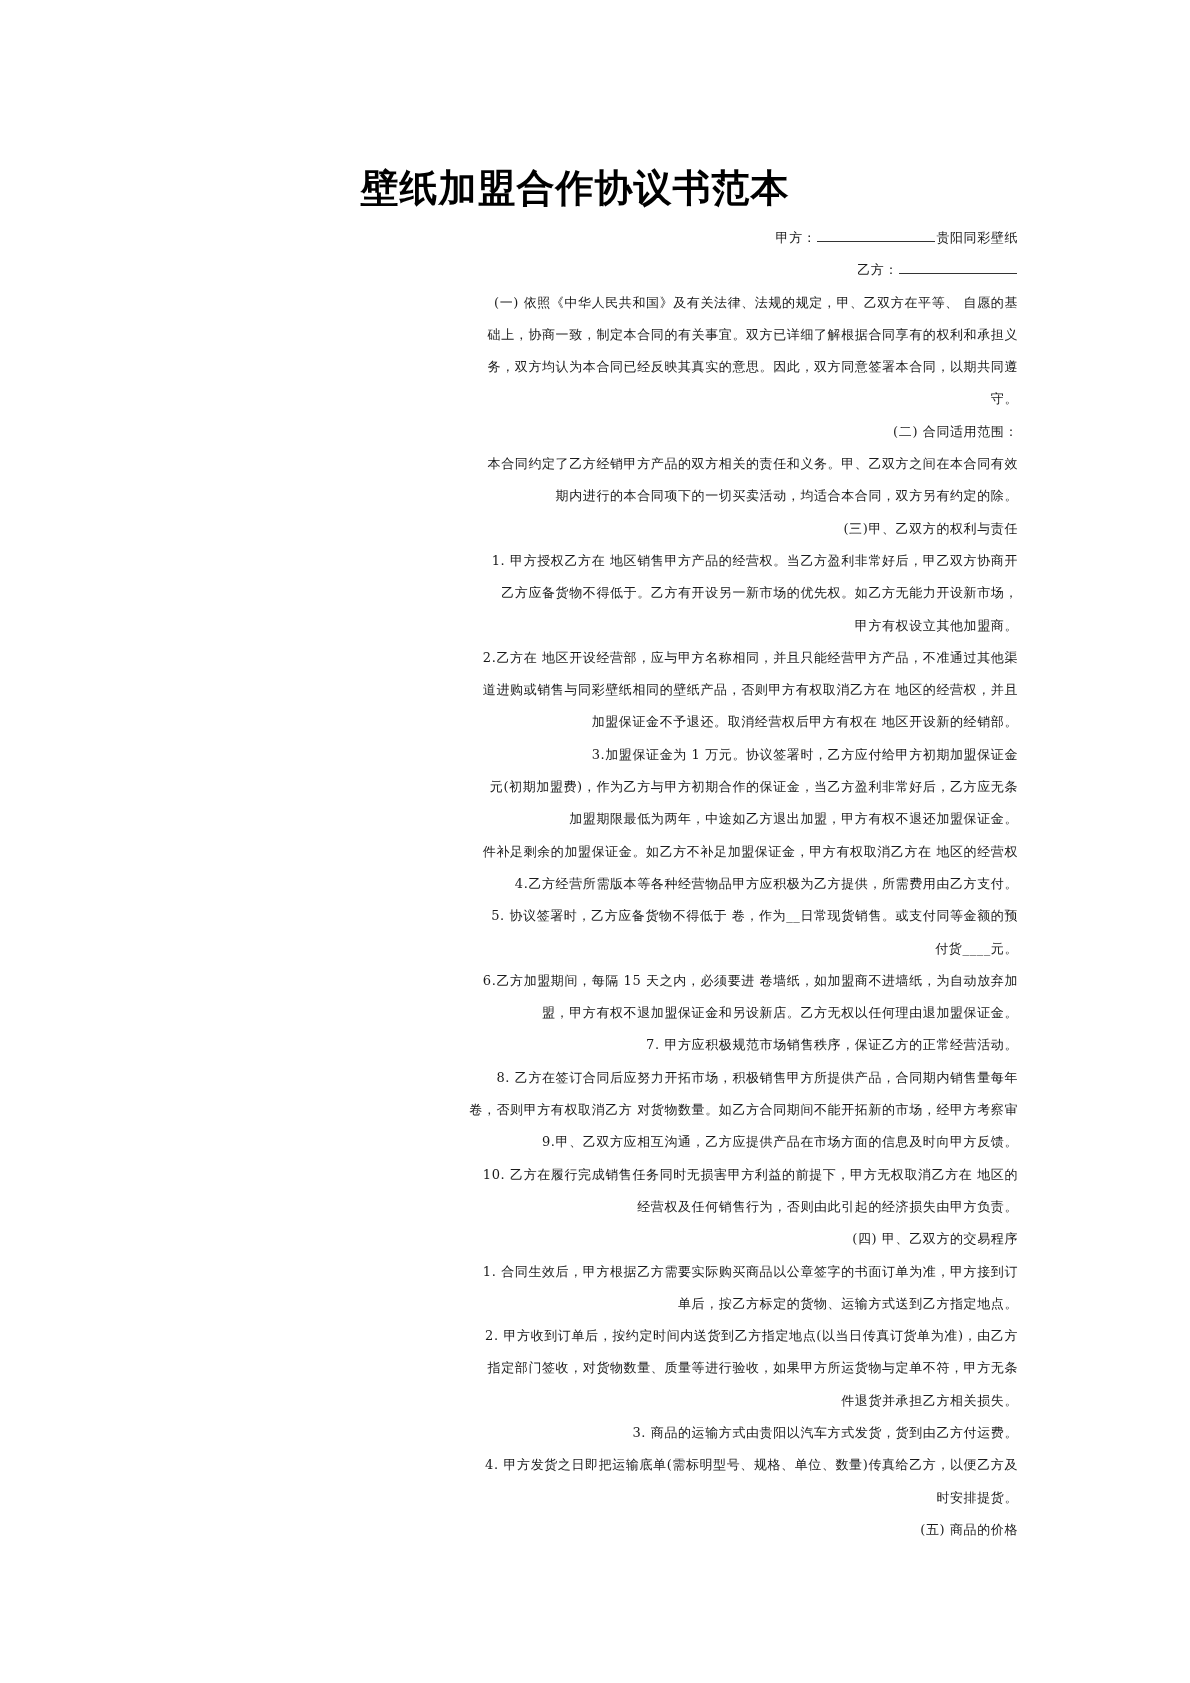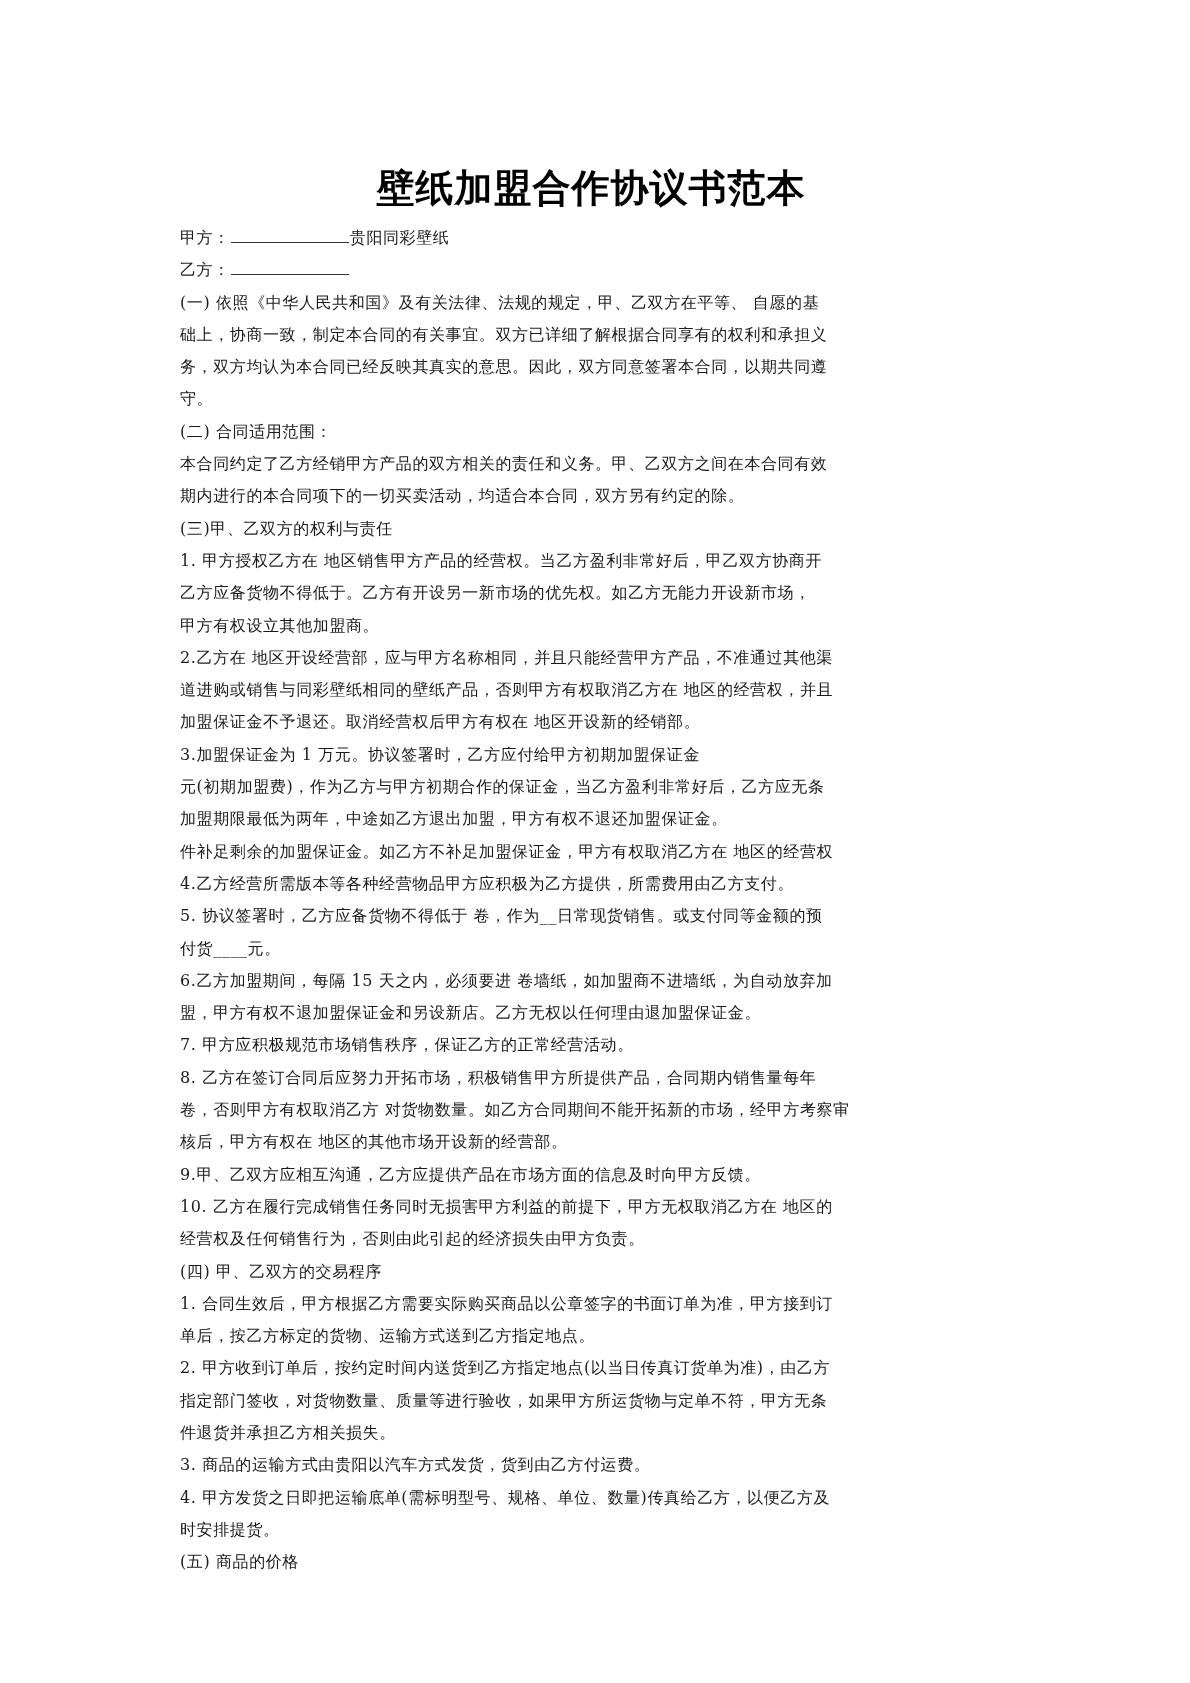--- a/index.html
+++ b/index.html
@@ -21,35 +21,35 @@
       position: absolute;
       left: 0; width: 1150px;
       top: 166px;
       text-align: center;
       font-size: 38px;
       font-weight: bold;
       letter-spacing: 1px;
       line-height: 44px;
       color: #000;
       font-family: "DejaVu Sans", "Liberation Sans", sans-serif;
-      padding-left: 16px;
     }
     .body {
       position: absolute;
       left: 180px;
       top: 222px;
       width: 838px;
     }
     .line {
-      font-size: 16px;
+      font-size: 13px;
       line-height: 32.3px;
       height: 32.3px;
       white-space: nowrap;
       overflow: visible;
       letter-spacing: 0.6px;
+      text-align: right;
     }
     .blank {
       display: inline-block;
       border-bottom: 1px solid #333;
       height: 18px;
       vertical-align: baseline;
       margin: 0 1px;
     }
     .blank.long { width: 118px; }
   </style>
@@ -85,21 +85,20 @@
     <div class="line">加盟期限最低为两年，中途如乙方退出加盟，甲方有权不退还加盟保证金。</div>
     <div class="line">件补足剩余的加盟保证金。如乙方不补足加盟保证金，甲方有权取消乙方在 地区的经营权</div>
     <div class="line">4.乙方经营所需版本等各种经营物品甲方应积极为乙方提供，所需费用由乙方支付。</div>
     <div class="line">5. 协议签署时，乙方应备货物不得低于 卷，作为__日常现货销售。或支付同等金额的预</div>
     <div class="line">付货____元。</div>
     <div class="line">6.乙方加盟期间，每隔 15 天之内，必须要进 卷墙纸，如加盟商不进墙纸，为自动放弃加</div>
     <div class="line">盟，甲方有权不退加盟保证金和另设新店。乙方无权以任何理由退加盟保证金。</div>
     <div class="line">7. 甲方应积极规范市场销售秩序，保证乙方的正常经营活动。</div>
     <div class="line">8. 乙方在签订合同后应努力开拓市场，积极销售甲方所提供产品，合同期内销售量每年</div>
     <div class="line">卷，否则甲方有权取消乙方 对货物数量。如乙方合同期间不能开拓新的市场，经甲方考察审</div>
-    <div class="line">核后，甲方有权在 地区的其他市场开设新的经营部。</div>
     <div class="line">9.甲、乙双方应相互沟通，乙方应提供产品在市场方面的信息及时向甲方反馈。</div>
     <div class="line">10. 乙方在履行完成销售任务同时无损害甲方利益的前提下，甲方无权取消乙方在 地区的</div>
     <div class="line">经营权及任何销售行为，否则由此引起的经济损失由甲方负责。</div>
     <div class="line">(四) 甲、乙双方的交易程序</div>
     <div class="line">1. 合同生效后，甲方根据乙方需要实际购买商品以公章签字的书面订单为准，甲方接到订</div>
     <div class="line">单后，按乙方标定的货物、运输方式送到乙方指定地点。</div>
     <div class="line">2. 甲方收到订单后，按约定时间内送货到乙方指定地点(以当日传真订货单为准)，由乙方</div>
     <div class="line">指定部门签收，对货物数量、质量等进行验收，如果甲方所运货物与定单不符，甲方无条</div>
     <div class="line">件退货并承担乙方相关损失。</div>
     <div class="line">3. 商品的运输方式由贵阳以汽车方式发货，货到由乙方付运费。</div>

